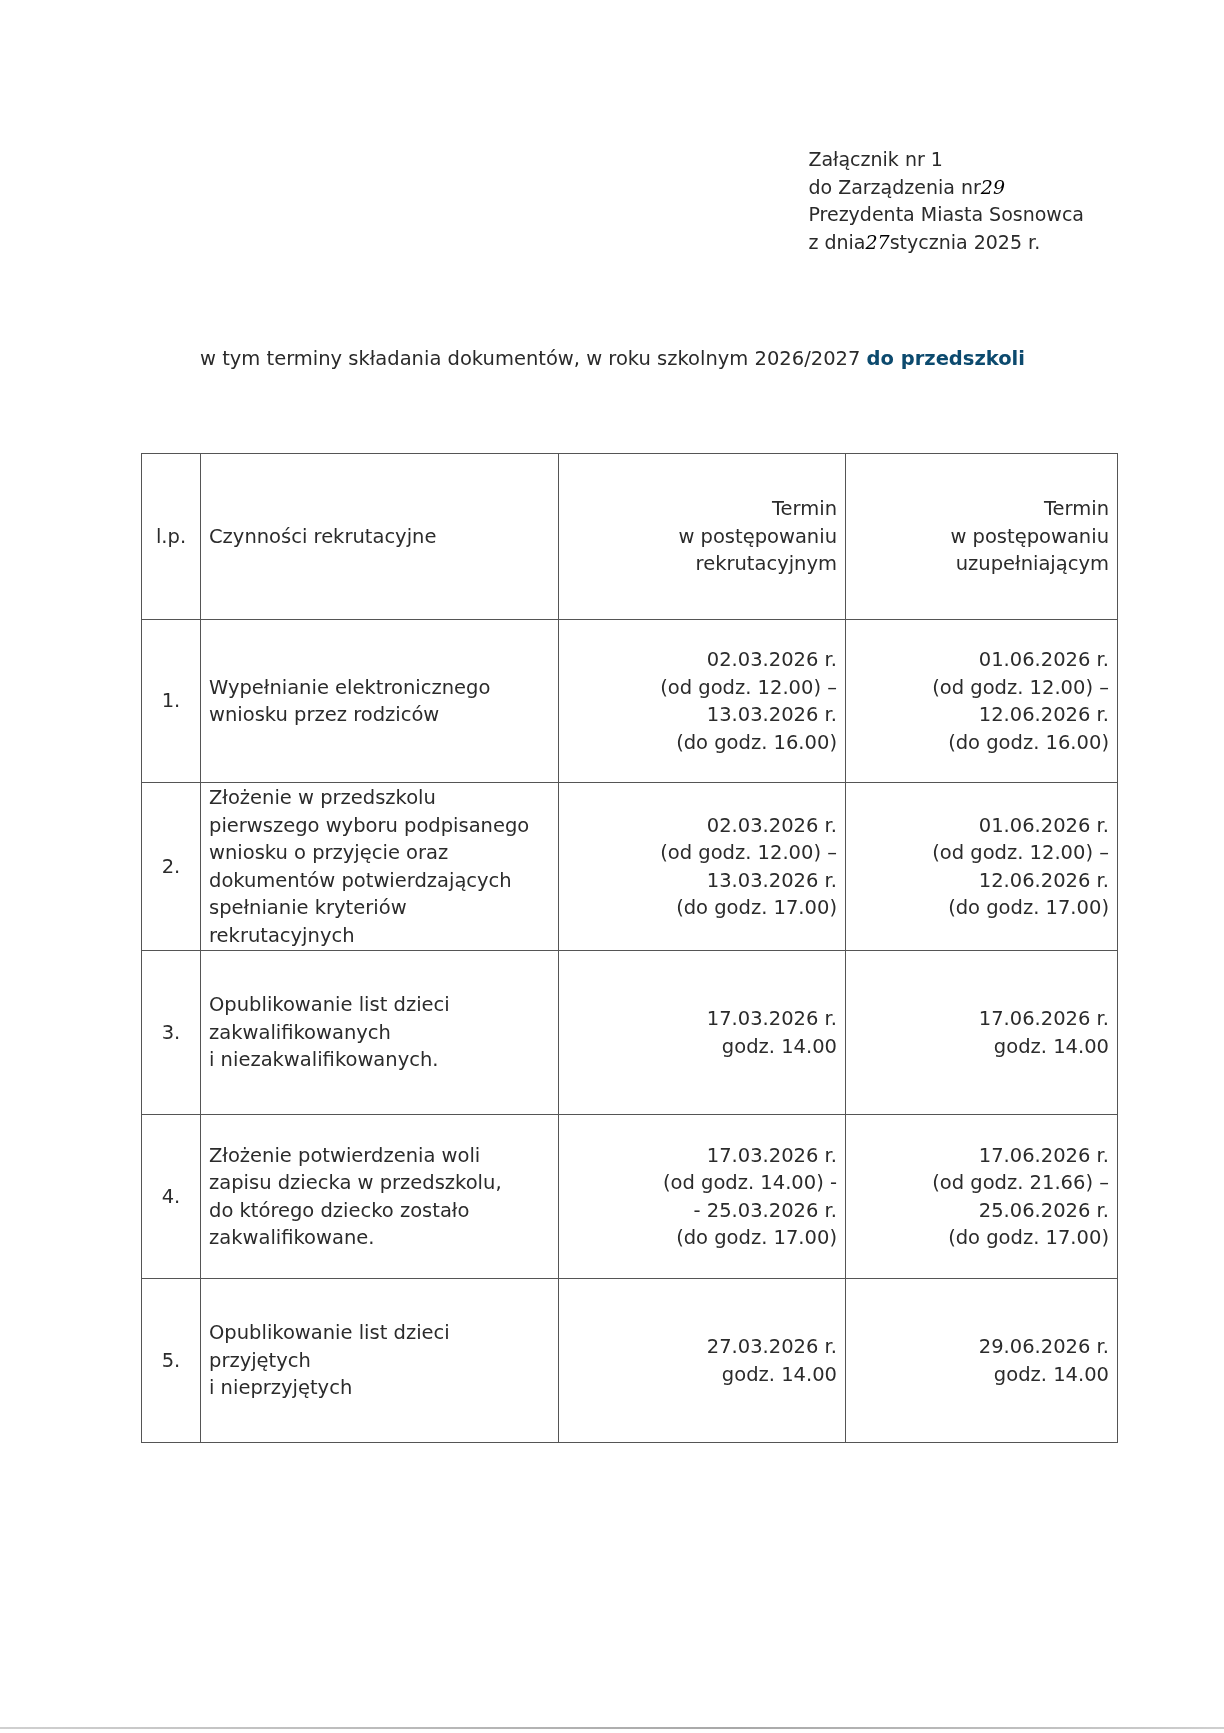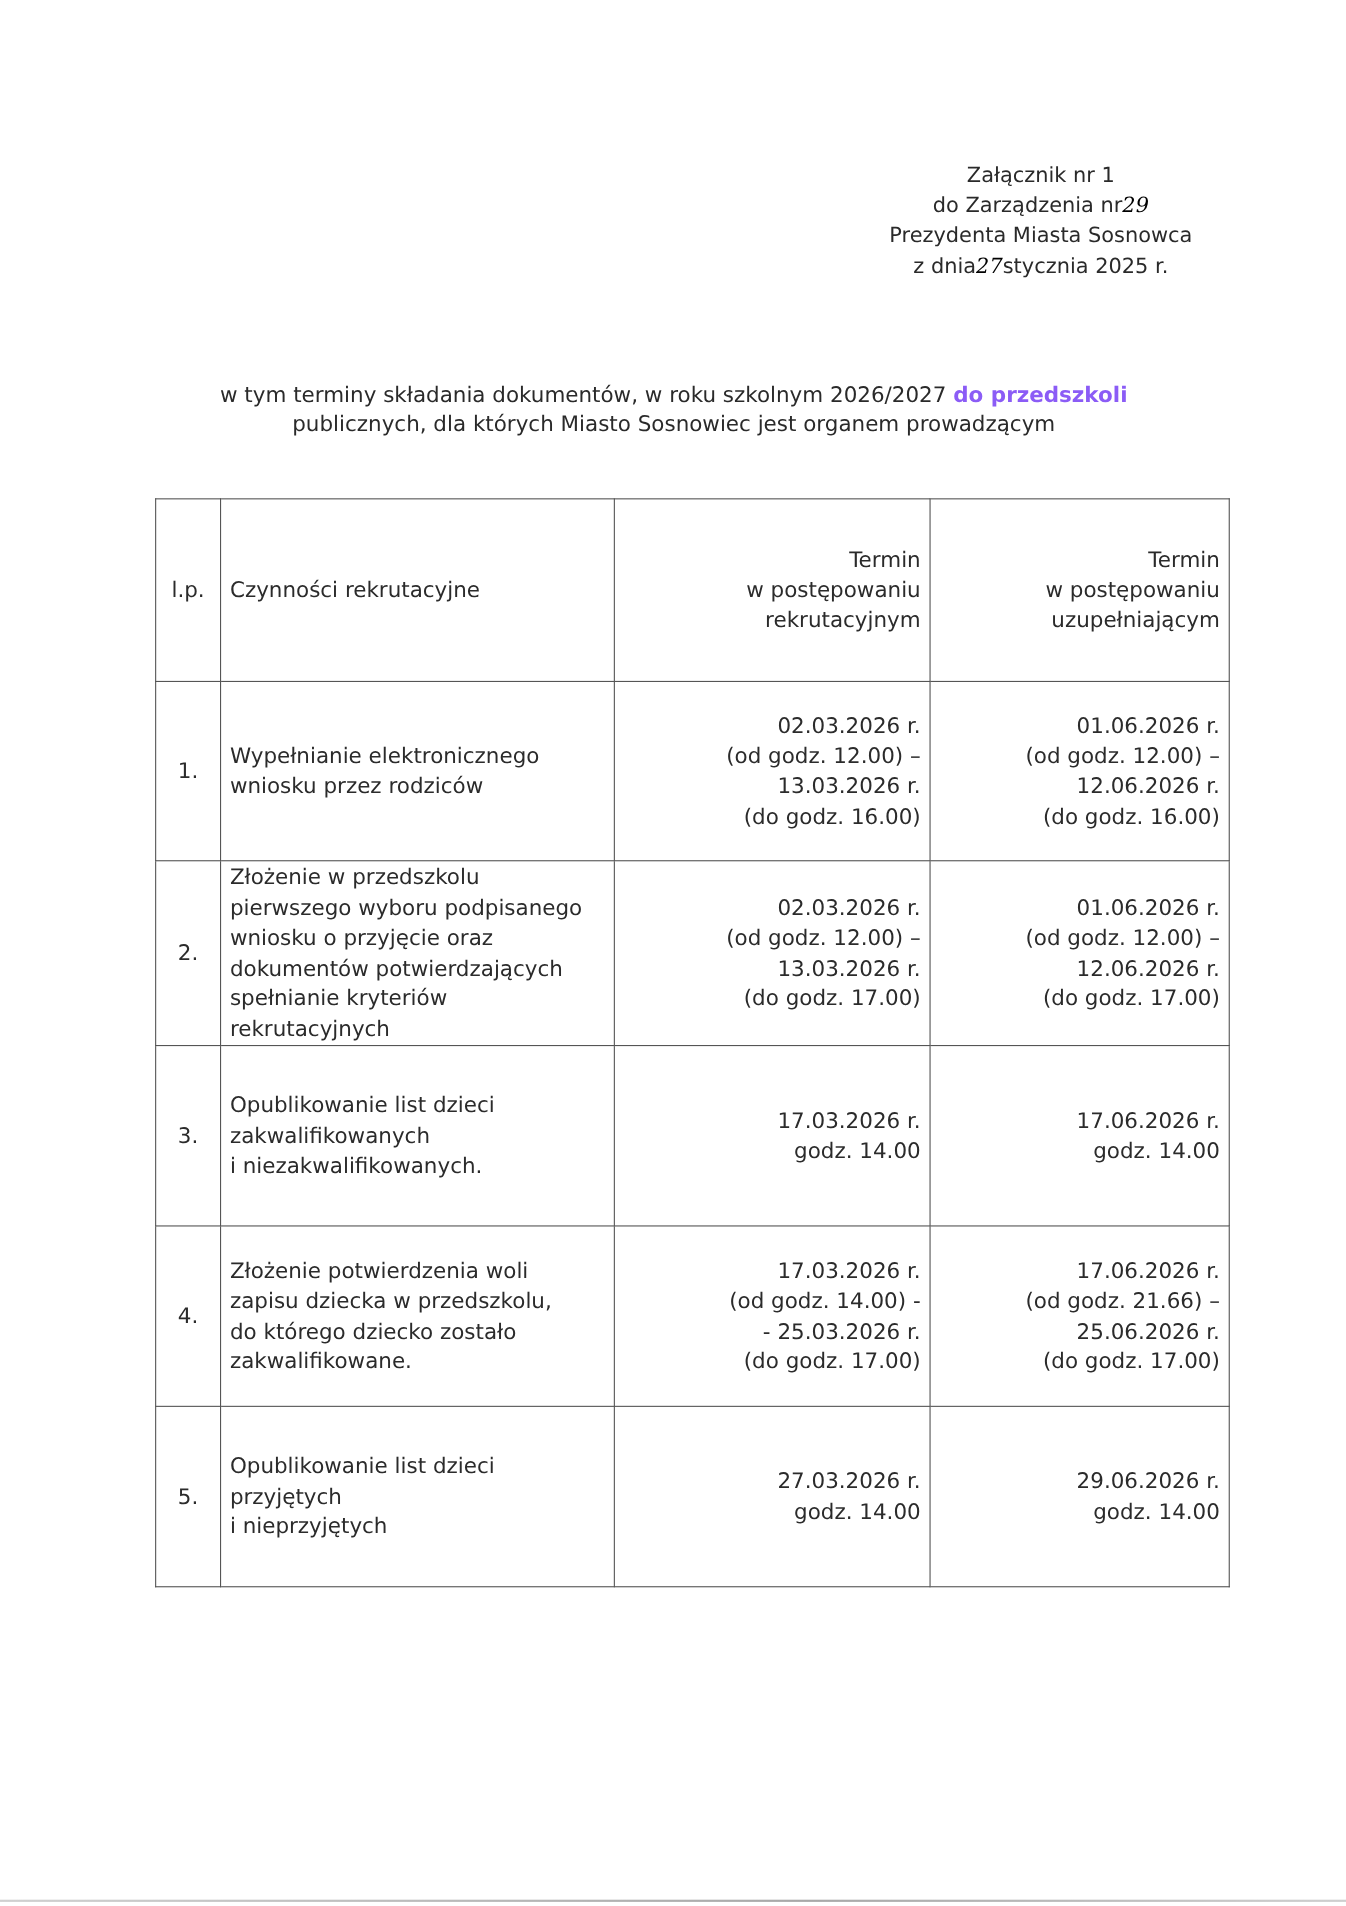--- a/index.html
+++ b/index.html
@@ -1,29 +1,29 @@
 <!DOCTYPE html>
 <html><head>
 <meta charset="utf-8">
 <style>
   html, body { margin: 0; padding: 0; background: #ffffff; }
   body {
     width: 1224px; height: 1733px; position: relative; overflow: hidden;
     font-family: "DejaVu Sans", sans-serif; color: #2a2a2a;
   }
   .attachment {
-    position: absolute; right: 140px; top: 146px; text-align: center;
+    position: absolute; right: 140px; top: 146px; text-align: left;
     font-size: 19px; line-height: 27.5px; color: #2a2a2a;
   }
   .attachment .hand { color: #000000; font-style: italic; font-family: "DejaVu Serif", serif; }
   .title {
     position: absolute; left: 130px; width: 965px; top: 345px; text-align: center;
     font-size: 19.5px; line-height: 27px; color: #2a2a2a;
   }
-  .title b { font-weight: bold; color: #8b5cf6; }
+  .title b { font-weight: bold; color: #0c4a6e; }
   table.schedule {
     position: absolute; left: 141px; top: 453px; width: 976px;
     border-collapse: collapse; table-layout: fixed;
     font-size: 19.5px; line-height: 27.5px; color: #2b2b2b;
   }
   table.schedule td, table.schedule th {
     border: 1.5px solid #555; padding: 0 8px; vertical-align: middle; font-weight: normal;
   }
   col.c-lp { width: 59px; }
   col.c-act { width: 358px; }
@@ -49,21 +49,20 @@
 
 <div class="attachment">
   <span class="line">Załącznik nr 1</span>
   <span class="line"><span>do Zarządzenia nr</span><span class="hand">29</span></span>
   <span class="line">Prezydenta Miasta Sosnowca</span>
   <span class="line"><span>z dnia</span><span class="hand">27</span><span>stycznia 2025 r.</span></span>
 </div>
 
 <div class="title">
   <span class="line"><span>w tym terminy składania dokumentów, w roku szkolnym 2026/2027 </span><b>do przedszkoli</b></span>
-  <span class="line">publicznych, dla których Miasto Sosnowiec jest organem prowadzącym</span>
 </div>
 
 <table class="schedule">
   <colgroup>
     <col class="c-lp">
       <col class="c-act">
       <col class="c-rek">
       <col class="c-uzu">
   </colgroup>
   <tbody>

